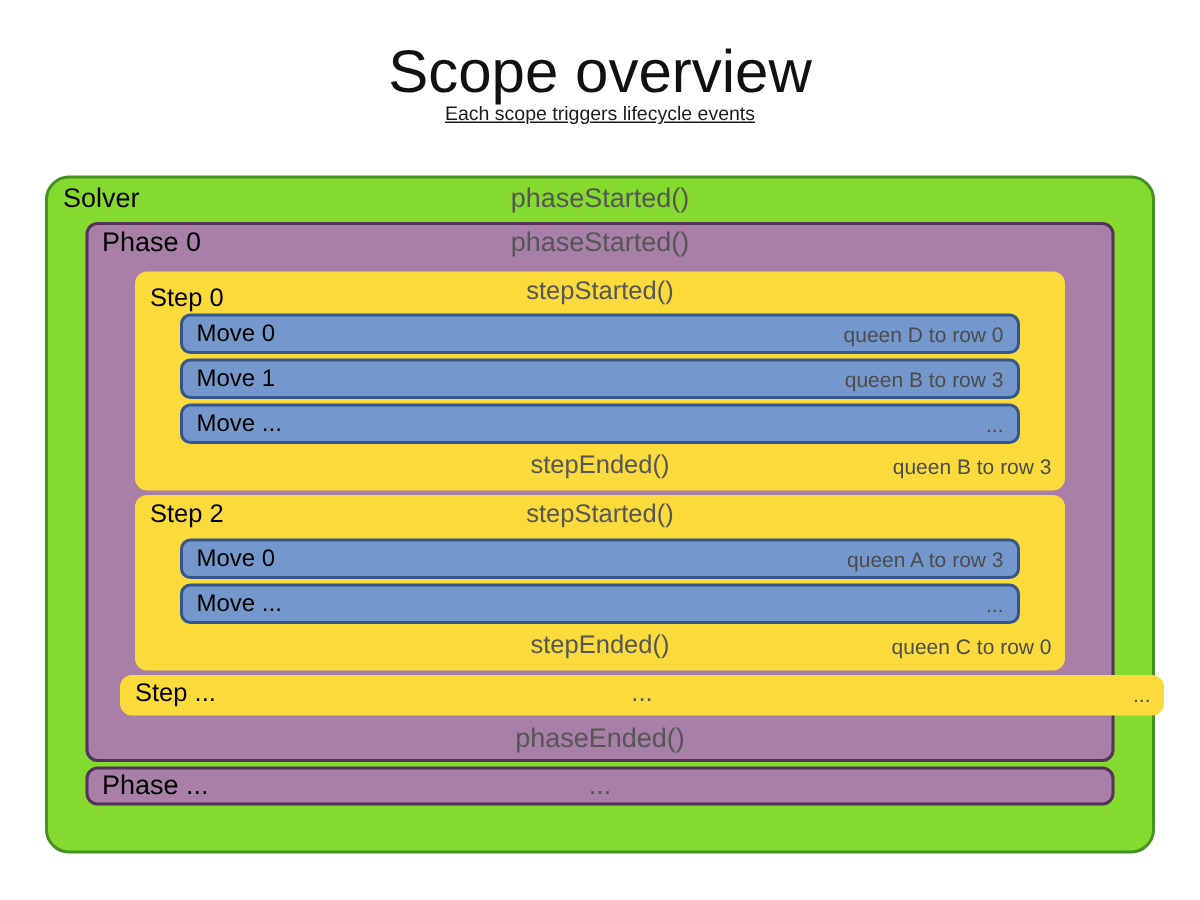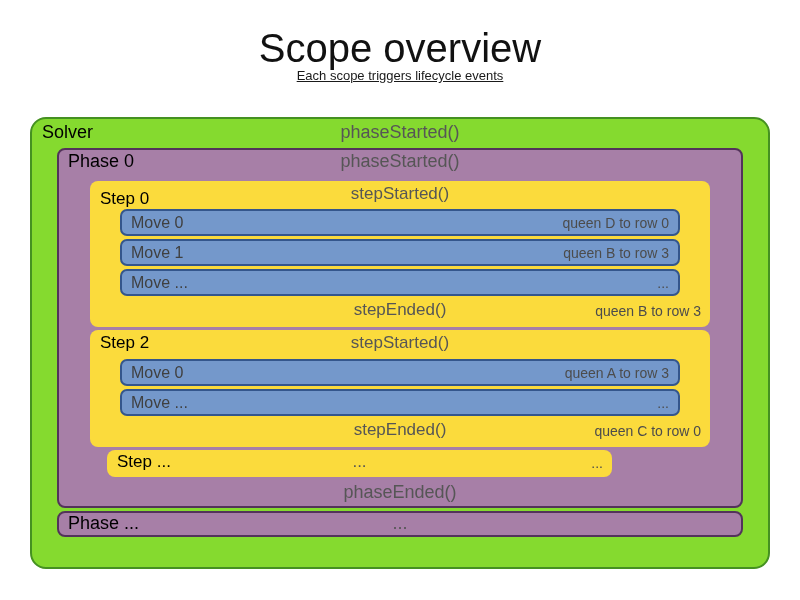--- a/index.html
+++ b/index.html
@@ -28,40 +28,40 @@
     border-radius:8px;
   }
   .phase-main{left:25px;top:29px;width:686px;height:360px;}
   .phase-more{left:25px;top:392px;width:686px;height:26px;}
   .step-box{
     background:var(--step-fill,#fbdb3c);
     border:none;border-radius:8px;
   }
   .step-0{left:31px;top:31px;width:620px;height:146px;}
   .step-1{left:31px;top:180px;width:620px;height:117px;}
-  .step-more{left:48px;top:300px;width:505px;height:27px;}
+  .step-more{left:21px;top:300px;width:696px;height:27px;}
   .move-box{
     position:absolute;left:30px;width:560px;height:27px;
     background:var(--move-fill,#7498cb);
     border:2px solid var(--move-border,#34568c);
     border-radius:7px;box-sizing:border-box;
     display:flex;justify-content:space-between;align-items:center;
     padding:0 9px;
   }
   .row{position:absolute;left:0;width:100%;}
   .scope-label{
     position:absolute;font-size:18px;color:#000;white-space:nowrap;
   }
   .step-label{font-size:17px;}
   .event-text{
     position:absolute;left:0;width:100%;text-align:center;
     font-size:18px;color:var(--event-text,#565656);white-space:nowrap;
   }
   .step-event{font-size:17px;}
-  .move-label{font-size:16px;color:#404040;white-space:nowrap;}
+  .move-label{font-size:16px;color:#000000;white-space:nowrap;}
   .annotation{
     font-size:14px;color:var(--annotation-text,#4c4c4c);white-space:nowrap;
   }
   .annotation-right{position:absolute;right:9px;top:0;}
   .rel{position:relative;}
 </style>
 </head>
 <body>
 
 <div class="page">

